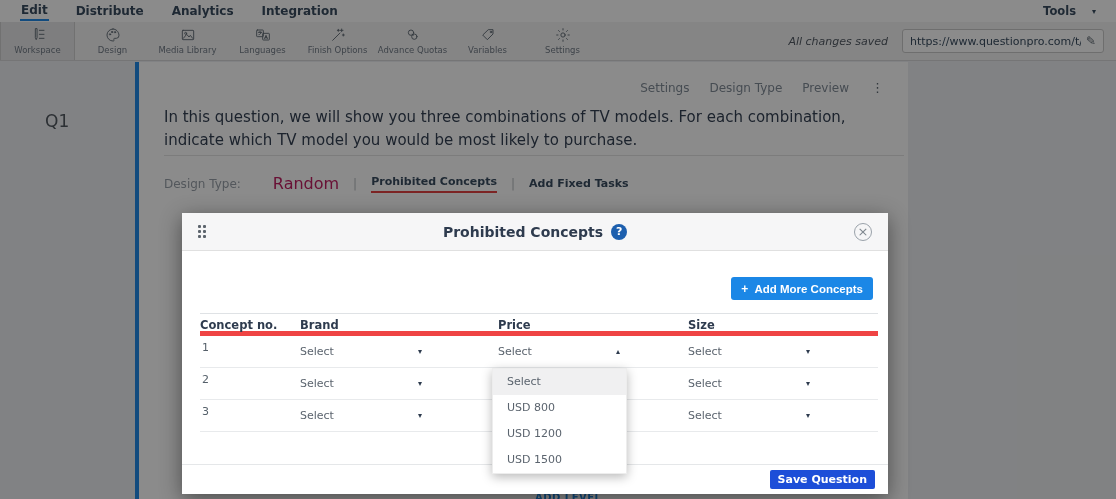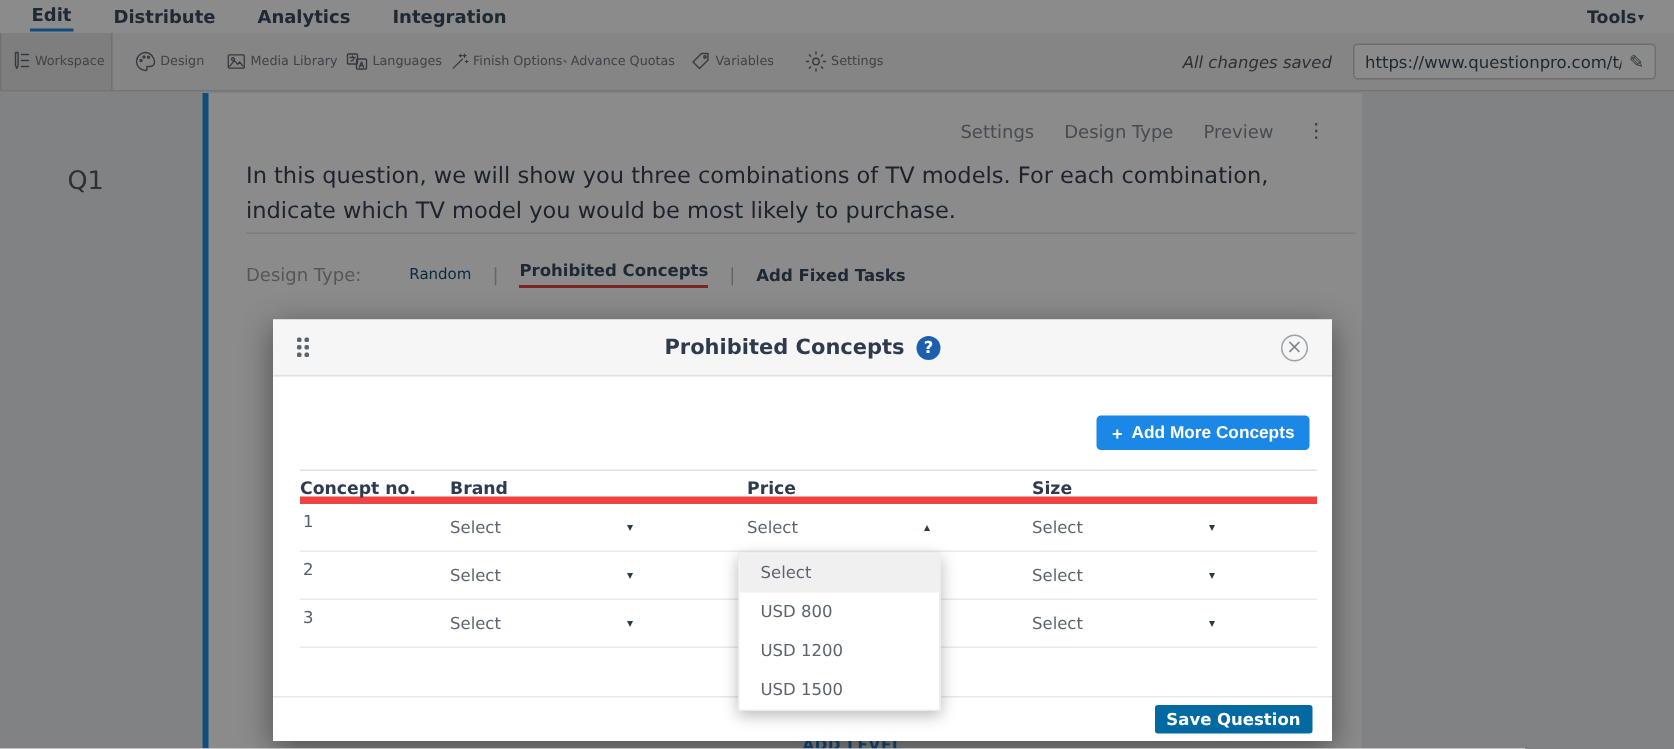--- a/index.html
+++ b/index.html
@@ -6,27 +6,27 @@
   html,body { width:1116px; height:499px; overflow:hidden; }
   body { font-family:"DejaVu Sans", sans-serif; background:#fff; }
   .screen { position:relative; width:1116px; height:499px; overflow:hidden; background:#edeff1; }
 
   
   .menubar { position:absolute; top:0; left:0; right:0; height:22px; background:#ffffff;
              display:flex; align-items:center; padding:0 20px; gap:26px; z-index:1; }
   .menu-item { font-size:12px; font-weight:600; color:#33475b; padding:2px 1px 2px; cursor:pointer; }
   .menu-item.active { border-bottom:2px solid #1b87e6; }
   .menubar-spacer { flex:1; }
-  .tools-btn { display:flex; align-items:center; gap:1px; font-size:11.5px; font-weight:600; color:#33475b; cursor:pointer; }
+  .tools-btn { display:flex; align-items:center; gap:16px; font-size:11.5px; font-weight:600; color:#33475b; cursor:pointer; }
   .tools-caret { font-size:8px; color:#33475b; }
 
   
   .toolbar { position:absolute; top:22px; left:0; right:0; height:39px; background:#f3f3f4;
              border-bottom:1px solid #d6d6d8; display:flex; align-items:stretch; z-index:1; }
-  .tb-btn { width:75px; display:flex; flex-direction:row; align-items:center; justify-content:center; gap:2px; cursor:pointer; }
+  .tb-btn { width:75px; display:flex; flex-direction:column; align-items:center; justify-content:center; gap:2px; cursor:pointer; }
   .tb-btn.active { background:#e7e7e9; border-left:1px solid #cfcfcf; border-right:1px solid #cfcfcf; }
   .tb-btn svg { width:16px; height:16px; stroke:#5d6771; fill:none; stroke-width:1.4; stroke-linecap:round; stroke-linejoin:round; }
   .tb-label { font-size:8.5px; color:#6e7883; white-space:nowrap; }
   .tb-right { margin-left:auto; display:flex; align-items:center; gap:14px; padding-right:12px; }
   .save-status { font-style:italic; font-size:11px; color:#4e565f; }
   .url-box { width:202px; height:24px; background:#fff; border:1px solid #c9c9c9; border-radius:3px;
              display:flex; align-items:center; padding:0 7px; gap:5px; }
   .url-text { font-size:11px; color:#33475b; white-space:nowrap; overflow:hidden; flex:1; }
   .pencil-icon { font-size:12px; color:#55606a; cursor:pointer; }
 
@@ -34,21 +34,21 @@
   .content { position:absolute; top:62px; left:0; right:0; bottom:0; background:#edeff1; overflow:hidden; }
   .q-label { position:absolute; left:45px; top:49px; font-size:17px; color:#4d545c; }
   .card { position:absolute; left:135px; top:0; width:773px; bottom:0; background:#ffffff; border-left:4px solid #1b87e6; }
   .card-links { position:absolute; top:18px; right:24px; display:flex; gap:20px; align-items:center; }
   .card-link { font-size:12px; color:#7d8894; cursor:pointer; }
   .kebab-icon { font-size:13px; color:#5a646e; cursor:pointer; margin-left:2px; }
   .q-text { position:absolute; left:25px; top:44px; width:718px; font-size:15px; line-height:23px; color:#2e3b4e; }
   .divider { position:absolute; left:25px; right:4px; top:93px; border-top:1px solid #e3e3e3; }
   .design-row { position:absolute; left:25px; top:112px; display:flex; align-items:center;text-align:right; }
   .dt-label { font-size:12px; color:#959da6; margin-right:32px; }
-  .dt-option { font-size:10px; color:#0c4a6e; cursor:pointer; }
+  .dt-option { font-size:16px; color:#be185d; cursor:pointer; }
   .dt-sep { font-size:12px; color:#b4b9be; margin:0 14px; }
   .dt-option.strong { font-size:11px; font-weight:700; color:#33475b; }
   .dt-option.selected { border-bottom:2px solid #e23d3d; padding-bottom:3px; }
   .add-level { position:absolute; left:396px; top:430px; font-size:10px; font-weight:700; color:#1b87e6;
                text-transform:uppercase; letter-spacing:.5px; cursor:pointer; }
 
   
   .overlay { position:absolute; inset:0; background:rgba(8,8,8,0.47); z-index:10; }
   .modal { position:absolute; left:182px; top:213px; width:706px; height:281px; background:#fff; z-index:20;
            box-shadow:0 5px 20px rgba(0,0,0,.45); }
@@ -78,21 +78,21 @@
   .sel-label { font-size:11px; color:#5b646e; }
   .caret { font-size:8px; color:#2e3b4e; }
   .col0 { left:0; } .col1 { left:100px; } .col2 { left:298px; } .col3 { left:488px; }
 
   .price-dropdown { position:absolute; left:310px; top:155px; width:135px; background:#fff;
                     box-shadow:0 3px 10px rgba(0,0,0,.28); border:1px solid #ededed; z-index:5; }
   .pd-option { height:26px; line-height:26px; padding-left:14px; font-size:11px; color:#5b646e; cursor:pointer; }
   .pd-option.highlighted { background:#f0f0f1; }
 
   .modal-footer { position:absolute; left:0; right:0; bottom:0; height:30px; border-top:1px solid #e5e7e9; background:#fff; }
-  .save-btn { position:absolute; right:13px; top:5px; height:19px; background:#0369a1; color:#fff; border:none;
+  .save-btn { position:absolute; right:13px; top:5px; height:19px; background:#1d4ed8; color:#fff; border:none;
               font-size:11px; font-weight:600; border-radius:2px; padding:0 8px; cursor:pointer;
               font-family:"DejaVu Sans", sans-serif; }
 </style>
 </head>
 <body>
 
 <div class="screen">
 
   <div class="menubar">
     <span class="menu-item active">Edit</span>

